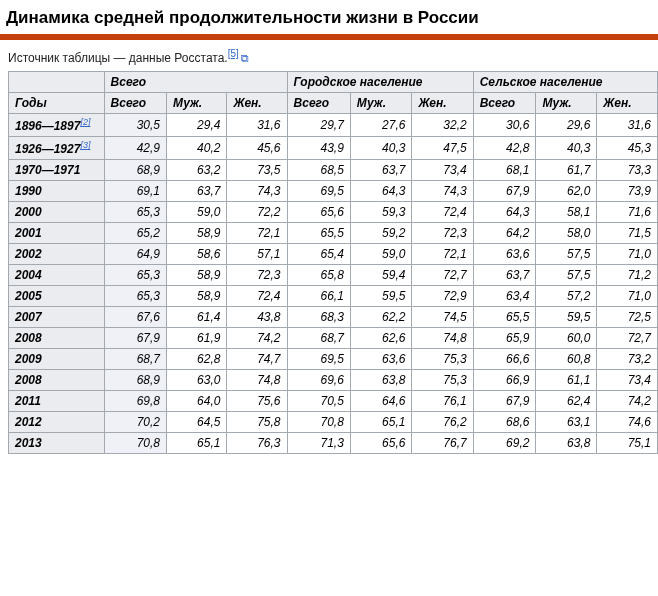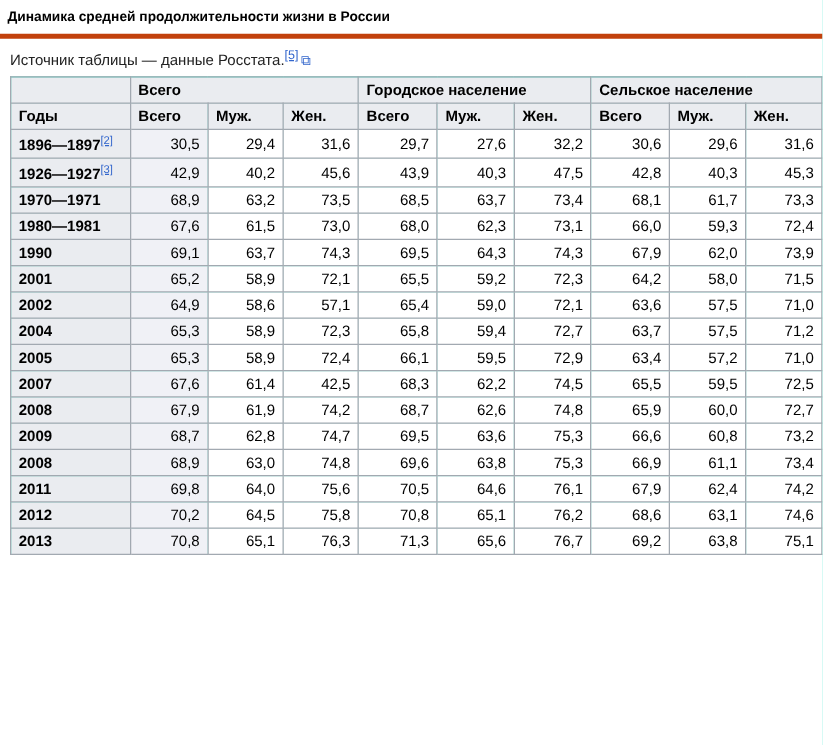--- a/index.html
+++ b/index.html
@@ -12,25 +12,25 @@
     height: 596px;
     font-family: "Liberation Sans", sans-serif;
     font-size: 12px;
     color: #000000;
     overflow: hidden;
   }
   .page {
     padding: 0;
   }
   .title {
-    font-size: 11px;
+    font-size: 17px;
     font-weight: bold;
     color: #000000;
     padding: 8px 4px 6px 6px;
-    border-bottom: 4px solid #c2410c;
+    border-bottom: 6px solid #c2410c;
     line-height: 1.2;
   }
   .source {
     font-size: 12px;
     color: #222222;
     padding: 8px 8px 6px 8px;
   }
   .source .ref {
     color: #3366cc;
     font-size: 10px;
@@ -38,21 +38,22 @@
   }
   .source .extlink {
     color: #3366cc;
     font-size: 11px;
     margin-left: 2px;
   }
   table.lifetable {
     border-collapse: collapse;
     margin: 0 0 0 8px;
     font-size: 12px;
-    background: #5eead4;
+    background: #737373;
+    font-style: italic;
   }
   table.lifetable th,
   table.lifetable td {
     border: 1px solid #a2a9b1;
     padding: 3px 6px;
     white-space: nowrap;
   }
   table.lifetable thead th {
     background: #eaecf0;
     font-weight: bold;
@@ -150,44 +151,44 @@
           <td class="col-val">63,2</td>
           <td class="col-val">73,5</td>
           <td class="col-val">68,5</td>
           <td class="col-val">63,7</td>
           <td class="col-val">73,4</td>
           <td class="col-val">68,1</td>
           <td class="col-val">61,7</td>
           <td class="col-val">73,3</td>
         </tr>
         <tr>
-          <th class="yr col-year">1980—1981</th>
-          <td class="col-val shade">67,6</td>
-          <td class="col-val">61,5</td>
-          <td class="col-val">73,0</td>
-          <td class="col-val">68,0</td>
-          <td class="col-val">62,3</td>
-          <td class="col-val">73,1</td>
-          <td class="col-val">66,0</td>
-          <td class="col-val">59,3</td>
-          <td class="col-val">72,4</td>
-        </tr>
-        <tr>
           <th class="yr col-year">1990</th>
           <td class="col-val shade">69,1</td>
           <td class="col-val">63,7</td>
           <td class="col-val">74,3</td>
           <td class="col-val">69,5</td>
           <td class="col-val">64,3</td>
           <td class="col-val">74,3</td>
           <td class="col-val">67,9</td>
           <td class="col-val">62,0</td>
           <td class="col-val">73,9</td>
         </tr>
         <tr>
+          <th class="yr col-year">2000</th>
+          <td class="col-val shade">65,3</td>
+          <td class="col-val">59,0</td>
+          <td class="col-val">72,2</td>
+          <td class="col-val">65,6</td>
+          <td class="col-val">59,3</td>
+          <td class="col-val">72,4</td>
+          <td class="col-val">64,3</td>
+          <td class="col-val">58,1</td>
+          <td class="col-val">71,6</td>
+        </tr>
+        <tr>
           <th class="yr col-year">2001</th>
           <td class="col-val shade">65,2</td>
           <td class="col-val">58,9</td>
           <td class="col-val">72,1</td>
           <td class="col-val">65,5</td>
           <td class="col-val">59,2</td>
           <td class="col-val">72,3</td>
           <td class="col-val">64,2</td>
           <td class="col-val">58,0</td>
           <td class="col-val">71,5</td>
@@ -225,21 +226,21 @@
           <td class="col-val">59,5</td>
           <td class="col-val">72,9</td>
           <td class="col-val">63,4</td>
           <td class="col-val">57,2</td>
           <td class="col-val">71,0</td>
         </tr>
         <tr>
           <th class="yr col-year">2007</th>
           <td class="col-val shade">67,6</td>
           <td class="col-val">61,4</td>
-          <td class="col-val">42,5</td>
+          <td class="col-val">43,8</td>
           <td class="col-val">68,3</td>
           <td class="col-val">62,2</td>
           <td class="col-val">74,5</td>
           <td class="col-val">65,5</td>
           <td class="col-val">59,5</td>
           <td class="col-val">72,5</td>
         </tr>
         <tr>
           <th class="yr col-year">2008</th>
           <td class="col-val shade">67,9</td>

